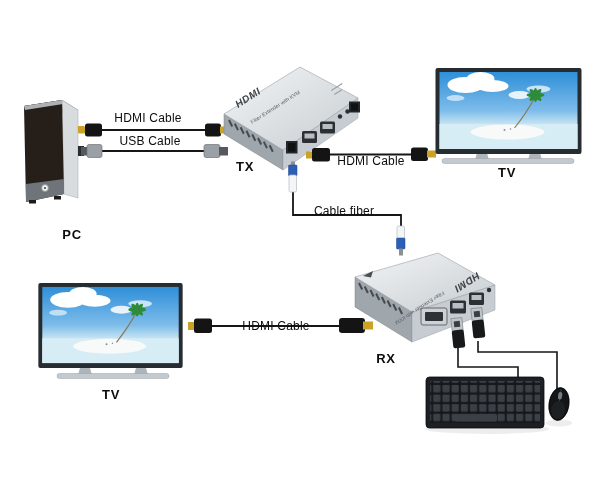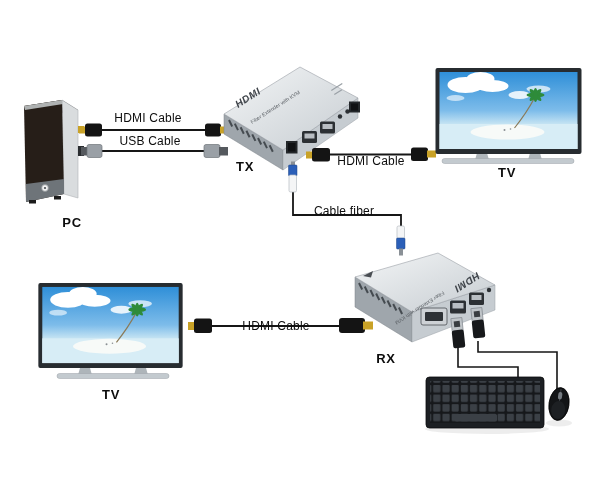--- a/index.html
+++ b/index.html
@@ -231,17 +231,17 @@
     <ellipse cx="559" cy="410" rx="7" ry="9" fill="#1d2023"></ellipse>
   </g>
 </svg>
 
   <div class="lbl" style="left:148px;top:118px;">HDMI Cable</div>
   <div class="lbl" style="left:150px;top:141px;">USB Cable</div>
   <div class="lbl devlbl" style="left:245px;top:166px;">TX</div>
   <div class="lbl" style="left:371px;top:161px;">HDMI Cable</div>
   <div class="lbl devlbl" style="left:507px;top:172px;">TV</div>
   <div class="lbl" style="left:344px;top:211px;">Cable fiber</div>
-  <div class="lbl devlbl" style="left:48px;top:222px;padding-left:48px;">PC</div>
+  <div class="lbl devlbl" style="left:48px;top:234px;padding-left:48px;">PC</div>
   <div class="lbl" style="left:276px;top:326px;">HDMI Cable</div>
   <div class="lbl devlbl" style="left:386px;top:358px;">RX</div>
   <div class="lbl devlbl" style="left:111px;top:394px;">TV</div>
 </div>
 
 </body></html>

